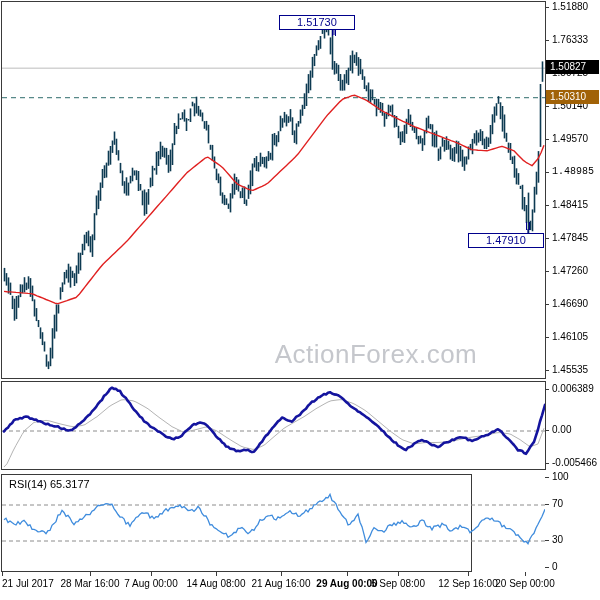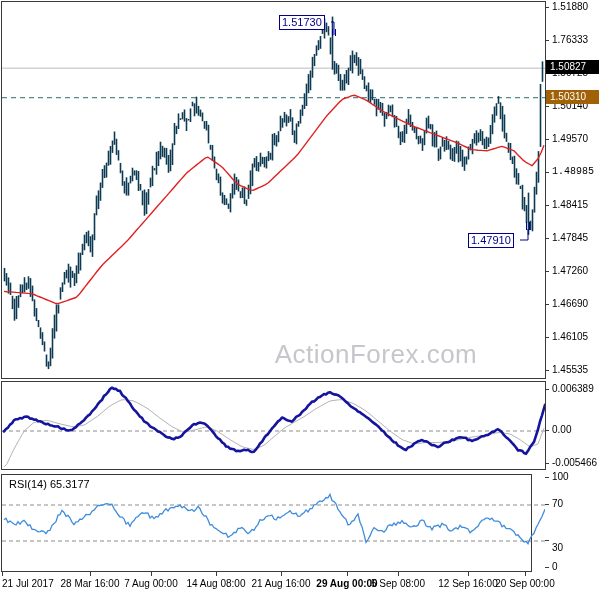--- a/index.html
+++ b/index.html
@@ -1,34 +1,34 @@
 <!DOCTYPE html>
 <html><head>
 <meta charset="utf-8">
 <style>
   html,body{margin:0;padding:0;background:#fff;}
   #app{position:relative;width:600px;height:600px;background:#ffffff;
        font-family:"Liberation Sans",sans-serif;overflow:hidden;}
   .panel{position:absolute;left:1px;border:1px solid #3a3a3a;background:#fff;box-sizing:border-box;}
   #p-price{top:1px;width:545px;height:378px;}
   #p-macd{top:381px;width:545px;height:89px;}
-  #p-rsi{top:474px;width:531px;height:98px;}
+  #p-rsi{top:474px;width:471px;height:98px;}
   svg{position:absolute;left:0;top:0;}
   .title{position:absolute;left:6px;top:4px;font-size:11px;color:#000;white-space:nowrap;z-index:5;}
   .tri{font-size:8px;margin-right:6px;vertical-align:1px;color:#000;}
   .title .v{margin-left:5px;}
   .plabel{position:absolute;left:7px;top:3px;font-size:11px;color:#000;white-space:nowrap;z-index:5;}
   .watermark{position:absolute;left:374px;top:337px;transform:translateX(-50%);
              font-size:26px;color:#c5c7cc;white-space:nowrap;z-index:1;letter-spacing:0.5px;}
   .axis-label{position:absolute;font-size:10px;color:#000;line-height:12px;white-space:nowrap;left:552px;}
   .tickdash{position:absolute;left:545px;width:4px;height:1px;background:#3a3a3a;}
   .pricebox{position:absolute;left:546px;width:53px;height:14px;font-size:10px;line-height:14px;
             padding-left:4px;box-sizing:border-box;color:#fff;z-index:6;}
   .anno{position:absolute;border:1px solid #00008b;color:#00008b;background:#fff;
-        font-size:11px;line-height:13px;padding:0 2px;z-index:6;white-space:nowrap;}
+        font-size:11px;line-height:13px;padding:0 17px;z-index:6;white-space:nowrap;}
   #anno-high{left:277px;top:13px;}
   #anno-low{left:466px;top:231px;}
   .xlabel{position:absolute;top:578px;font-size:10px;color:#000;white-space:nowrap;transform:translateX(-50%);}
   .xlabel.first{transform:none;}
   .xtick{position:absolute;top:572px;width:1px;height:4px;background:#3a3a3a;}
 </style>
 </head>
 <body>
 
 <div id="app">
@@ -367,21 +367,21 @@
       <div class="axis-label" style="top: 383px;">0.006389</div>
       <div class="tickdash" style="top: 389px;"></div>
       <div class="axis-label" style="top: 424px;">0.00</div>
       <div class="tickdash" style="top: 430px;"></div>
       <div class="axis-label" style="top: 457px;">-0.005466</div>
       <div class="tickdash" style="top: 463px;"></div>
       <div class="axis-label" style="top: 471px;">100</div>
       <div class="tickdash" style="top: 477px;"></div>
       <div class="axis-label" style="top: 498px;">70</div>
       <div class="tickdash" style="top: 504px;"></div>
-      <div class="axis-label" style="top: 534px; margin-top: 8px;">30</div>
+      <div class="axis-label" style="top: 534px;">30</div>
       <div class="tickdash" style="top: 540px;"></div>
       <div class="axis-label" style="top: 561px;">0</div>
       <div class="tickdash" style="top: 567px;"></div>
     </div>
 
   <div id="x-axis">
       <div class="xlabel first" style="left: 2px;">21 Jul 2017</div>
       <div class="xtick" style="left: 2px;"></div>
       <div class="xlabel" style="left: 90px;">28 Mar 16:00</div>
       <div class="xtick" style="left: 90px;"></div>

